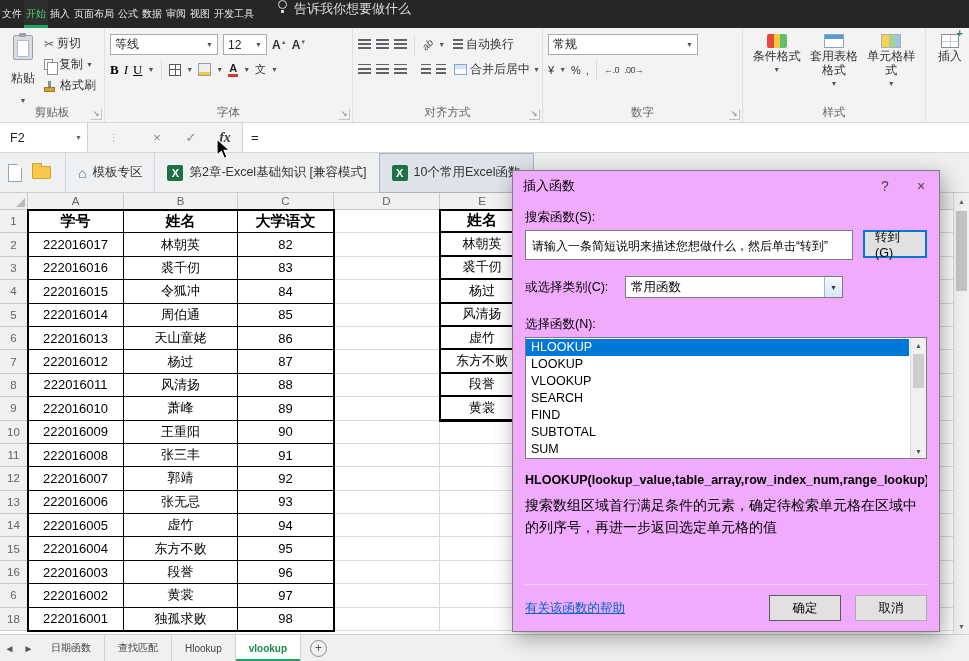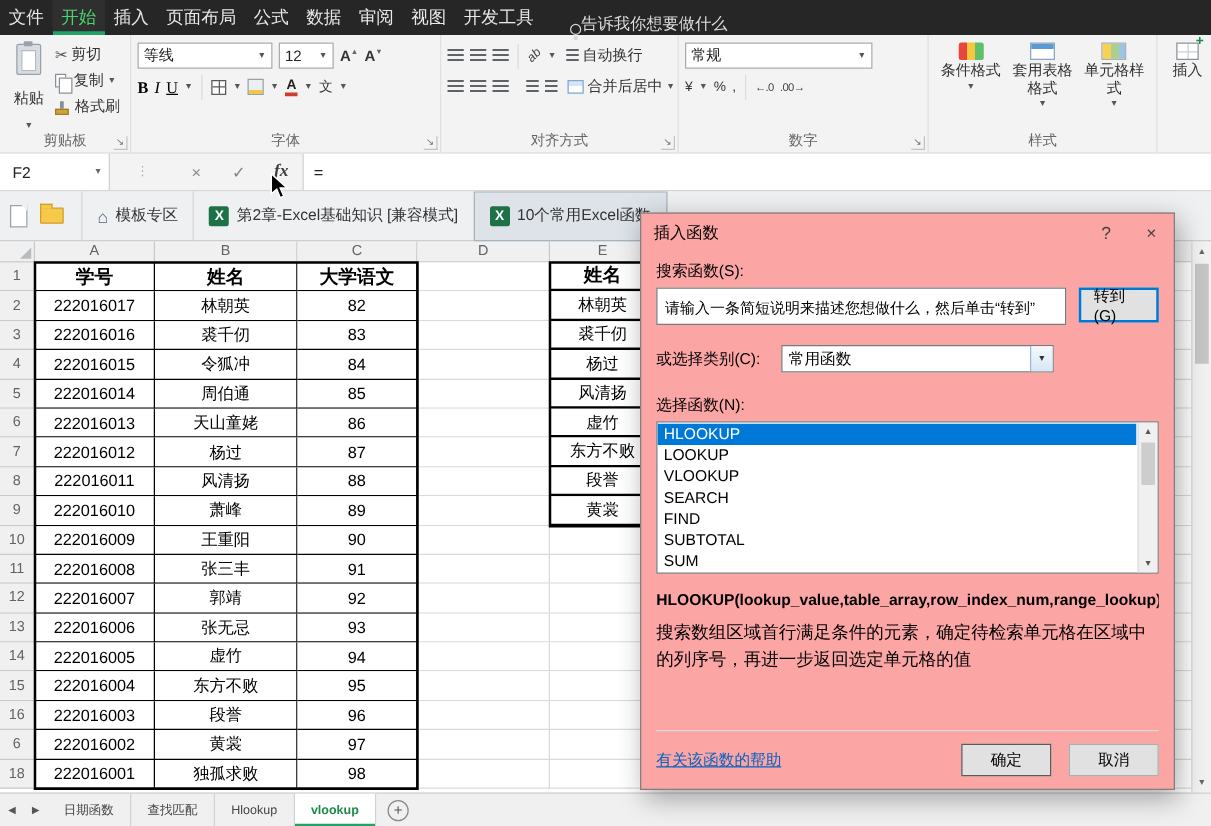--- a/index.html
+++ b/index.html
@@ -1,23 +1,23 @@
 <!DOCTYPE html>
 <html><head>
 <meta charset="utf-8">
 <style>
   *{margin:0;padding:0;box-sizing:border-box}
   html,body{width:969px;height:661px;overflow:hidden;background:#fff;
     font-family:"Liberation Sans","DejaVu Sans",sans-serif;position:relative}
 
   
   #tabbar{position:absolute;left:0;top:0;width:969px;height:28px;background:#262626;display:flex;align-items:stretch;z-index:6}
-  .rtab{color:#e8e8e8;font-size:14px;padding:0 7px;display:flex;align-items:center;cursor:default;white-space:nowrap}
+  .rtab{color:#e8e8e8;font-size:10px;padding:0 2px;display:flex;align-items:center;cursor:default;white-space:nowrap}
   .rtab.active{color:#4bd36e;background:#2f2f2f;box-shadow:inset 0 -3px 0 #21a366}
-  #tellme{display:flex;align-items:flex-end;gap:0;color:#dcdcdc;font-size:13px;margin-left:22px;white-space:nowrap}
+  #tellme{display:flex;align-items:flex-start;gap:7px;color:#dcdcdc;font-size:13px;margin-left:22px;white-space:nowrap}
   .bulb{width:9px;height:9px;border:1.5px solid #d8d8d8;border-radius:50%;position:relative;flex:0 0 auto}
   .bulb::after{content:"";position:absolute;left:1.5px;top:8.5px;width:3px;height:3px;background:#d8d8d8}
 
   
   #ribbon{position:absolute;left:0;top:28px;width:969px;height:95px;background:#f3f3f3;border-bottom:1px solid #d8d8d8;display:flex;overflow:hidden;z-index:5}
   .rgroup{position:relative;border-right:1px solid #e0e0e0;padding:4px 5px 17px;flex:0 0 auto}
   .rgroup-label{position:absolute;left:0;right:0;bottom:2px;text-align:center;font-size:11.5px;color:#666;white-space:nowrap}
   .launcher{position:absolute;right:2px;bottom:2px;width:11px;height:11px;color:#777;font-size:8px;line-height:10px;text-align:center;border:1px solid #c3c3c3;border-top:none;border-left:none}
   .rrow{display:flex;align-items:center;gap:5px;height:25px}
   .rbtn{display:flex;align-items:center;gap:3px;font-size:12px;color:#333;padding:1px 3px;border-radius:2px;white-space:nowrap}
@@ -111,21 +111,21 @@
 
   
   #sheetbar{position:absolute;left:0;top:634px;width:969px;height:27px;background:#f0f0f0;border-top:1px solid #cfcfcf;display:flex;align-items:stretch;z-index:3}
   .snav{width:19px;display:flex;align-items:center;justify-content:center;color:#555;font-size:10px}
   #sheet-tabs{display:flex;align-items:stretch}
   .stab{padding:0 13px;display:flex;align-items:center;font-size:10px;color:#444;border-right:1px solid #d2d2d2;white-space:nowrap}
   .stab.active{background:#fff;color:#1e8a4c;font-weight:bold;box-shadow:inset 0 -2px 0 #21a366}
   .addsheet{width:17px;height:17px;border:1px solid #8a8a8a;border-radius:50%;color:#555;font-size:12px;line-height:15px;text-align:center;align-self:center;margin-left:9px}
 
   
-  #dialog{position:absolute;left:512px;top:170px;width:428px;height:462px;background:#fca5a5;border:1px solid #7f7f7f;box-shadow:3px 6px 20px rgba(0,0,0,.35);z-index:50;font-size:12.5px;color:#000}
+  #dialog{position:absolute;left:512px;top:170px;width:428px;height:462px;background:#f0abfc;border:1px solid #7f7f7f;box-shadow:3px 6px 20px rgba(0,0,0,.35);z-index:50;font-size:12.5px;color:#000}
   .dlg-title{height:30px;display:flex;align-items:center;padding-left:10px;font-size:13px}
   .dlg-ctrls{margin-left:auto;display:flex;height:30px}
   .dlg-ctrl{width:36px;display:flex;align-items:center;justify-content:center;color:#444;font-size:14px}
   .dlg-body{position:absolute;left:0;right:0;top:30px;bottom:0;padding:8px 12px}
   .dlg-lbl{font-size:12.5px}
   .srow{display:flex;gap:10px;margin-top:4px}
   .search-box{flex:1;background:#fff;border:1px solid #7a7a7a;height:30px;padding:7px 6px;font-size:12px;white-space:nowrap;overflow:hidden}
   .btn{background:#e1e1e1;border:1px solid #adadad;font-size:12.5px;height:28px;padding:0 10px;display:flex;align-items:center;justify-content:center}
   .btn.go{border:2px solid #0078d7;width:64px;flex:0 0 auto}
   .catrow{display:flex;align-items:center;margin-top:16px}

